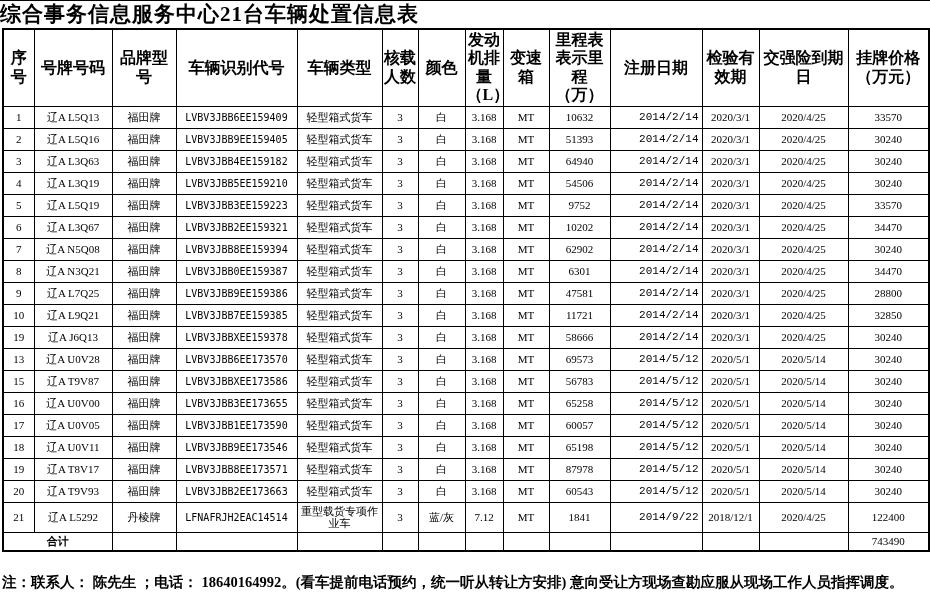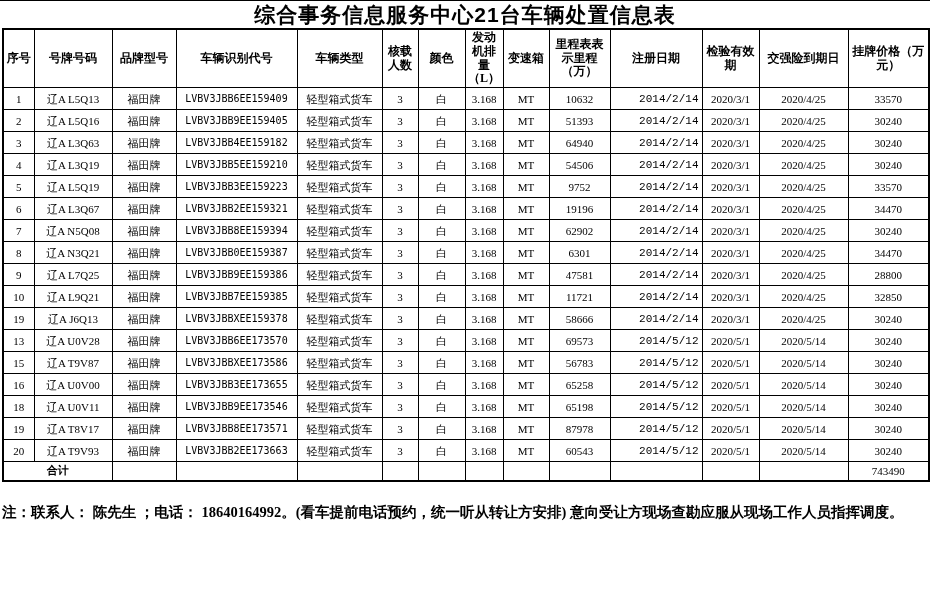--- a/index.html
+++ b/index.html
@@ -5,45 +5,45 @@
   * { box-sizing: border-box; margin: 0; padding: 0; }
   html, body { width: 930px; height: 613px; }
   body {
     background: #ffffff;
     color: #000000;
     font-family: "Liberation Serif", serif;
     border-top: 1px solid #000;
     overflow: hidden;
   }
   .title {
-    text-align: center;
+    text-align: left;
     font-weight: bold;
     font-size: 21px;
     height: 27px;
     line-height: 27px;
     letter-spacing: 1px;
-    font-family: Liberation Sans, sans-serif;
+    font-family: Liberation Serif, serif;
   }
   table.vehicle-table {
     border-collapse: collapse;
     table-layout: fixed;
     width: 926px;
     margin-left: 2px;
     border: 2px solid #000;
   }
   .vehicle-table th, .vehicle-table td {
     border: 1px solid #000;
     text-align: center;
     vertical-align: middle;
     overflow: hidden;
     padding: 0;
   }
   .vehicle-table thead tr { height: 55px; }
   .vehicle-table th {
-    font-size: 12px;
+    font-size: 16px;
     font-weight: bold;
     line-height: 1.15;
     padding: 1px;
     font-family: "Liberation Serif", serif;
   }
   .vehicle-table tbody tr { height: 22px; }
   .vehicle-table tbody td {
     font-size: 11px;
     line-height: 1.1;
     font-family: "Liberation Serif", serif;
@@ -195,21 +195,21 @@
       <tr>
         <td>6</td>
         <td>辽A L3Q67</td>
         <td>福田牌</td>
         <td class="vin">LVBV3JBB2EE159321</td>
         <td>轻型箱式货车</td>
         <td>3</td>
         <td>白</td>
         <td>3.168</td>
         <td>MT</td>
-        <td>19196</td>
+        <td>10202</td>
         <td class="right">2014/2/14</td>
         <td>2020/3/1</td>
         <td>2020/4/25</td>
         <td>34470</td>
       </tr>
       <tr>
         <td>7</td>
         <td>辽A N5Q08</td>
         <td>福田牌</td>
         <td class="vin">LVBV3JBB8EE159394</td>
@@ -330,20 +330,36 @@
         <td>白</td>
         <td>3.168</td>
         <td>MT</td>
         <td>65258</td>
         <td class="right">2014/5/12</td>
         <td>2020/5/1</td>
         <td>2020/5/14</td>
         <td>30240</td>
       </tr>
       <tr>
+        <td>17</td>
+        <td>辽A U0V05</td>
+        <td>福田牌</td>
+        <td class="vin">LVBV3JBB1EE173590</td>
+        <td>轻型箱式货车</td>
+        <td>3</td>
+        <td>白</td>
+        <td>3.168</td>
+        <td>MT</td>
+        <td>60057</td>
+        <td class="right">2014/5/12</td>
+        <td>2020/5/1</td>
+        <td>2020/5/14</td>
+        <td>30240</td>
+      </tr>
+      <tr>
         <td>18</td>
         <td>辽A U0V11</td>
         <td>福田牌</td>
         <td class="vin">LVBV3JBB9EE173546</td>
         <td>轻型箱式货车</td>
         <td>3</td>
         <td>白</td>
         <td>3.168</td>
         <td>MT</td>
         <td>65198</td>
@@ -376,20 +392,36 @@
         <td>轻型箱式货车</td>
         <td>3</td>
         <td>白</td>
         <td>3.168</td>
         <td>MT</td>
         <td>60543</td>
         <td class="right">2014/5/12</td>
         <td>2020/5/1</td>
         <td>2020/5/14</td>
         <td>30240</td>
+      </tr>
+      <tr class="tall">
+        <td>21</td>
+        <td>辽A L5292</td>
+        <td>丹棱牌</td>
+        <td class="vin">LFNAFRJH2EAC14514</td>
+        <td>重型载货专项作业车</td>
+        <td>3</td>
+        <td>蓝/灰</td>
+        <td>7.12</td>
+        <td>MT</td>
+        <td>1841</td>
+        <td class="right">2014/9/22</td>
+        <td>2018/12/1</td>
+        <td>2020/4/25</td>
+        <td>122400</td>
       </tr>
     </tbody>
   <tfoot>
     <tr class="total-row">
       <td colspan="2" class="total-label">合计</td>
       <td></td>
       <td></td>
       <td></td>
       <td></td>
       <td></td>

